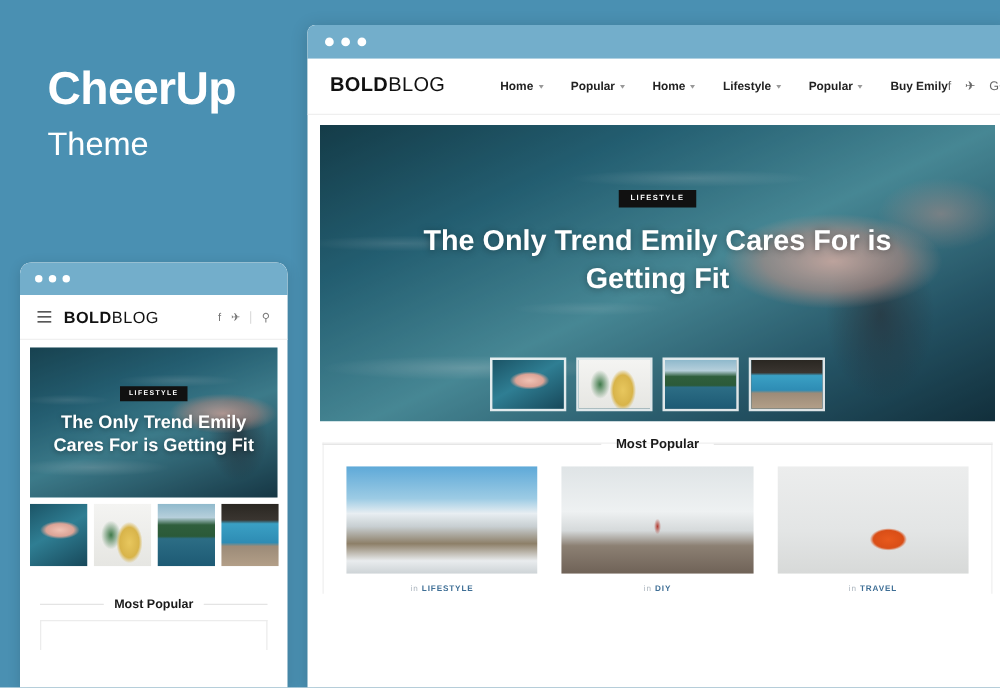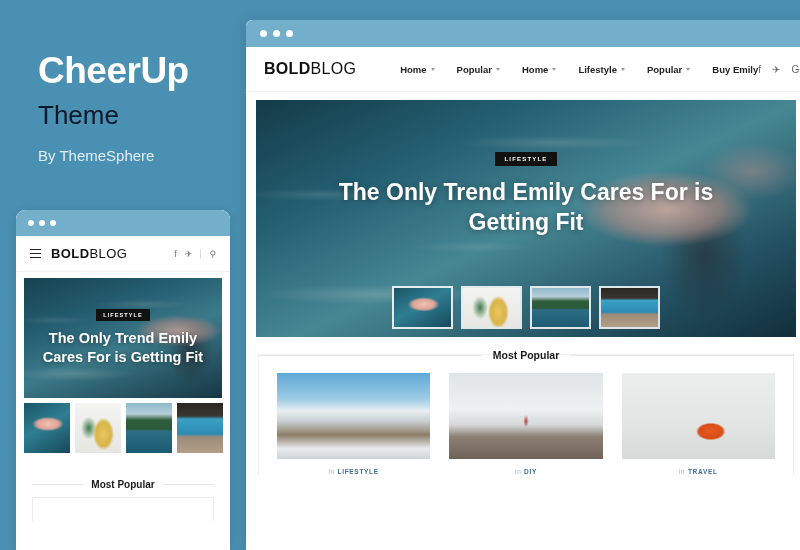--- a/index.html
+++ b/index.html
@@ -20,21 +20,21 @@
   .promo-title {
     font-size: 37px;
     font-weight: bold;
     color: #ffffff;
     letter-spacing: -0.5px;
     line-height: 1.05;
   }
   .promo-sub {
     font-size: 26px;
     font-weight: 300;
-    color: #0f172a;
+    color: #ffffff;
     margin-top: 9px;
     letter-spacing: 0px;
   }
   .promo-by {
     font-size: 15px;
     font-weight: 400;
     color: #e2eef5;
     margin-top: 16px;
   }
 
@@ -342,21 +342,20 @@
   .img-sofa  { width:100%; height:100%; background:
       radial-gradient(ellipse 20px 12px at 58% 68%, #e8591d 0%, #d94e17 60%, rgba(0,0,0,0) 74%),
       linear-gradient(180deg,#eceded 0%, #e3e5e5 60%, #d7d9d8 100%); }
 </style>
 </head>
 <body>
 
 <div class="promo">
   <div class="promo-title">CheerUp</div>
   <div class="promo-sub">Theme</div>
-  <div class="promo-by">By ThemeSphere</div>
 </div>
 
 <div class="mock-lg">
 
   <div class="chrome-bar">
     <span class="dot"></span>
     <span class="dot"></span>
     <span class="dot"></span>
   </div>
 

